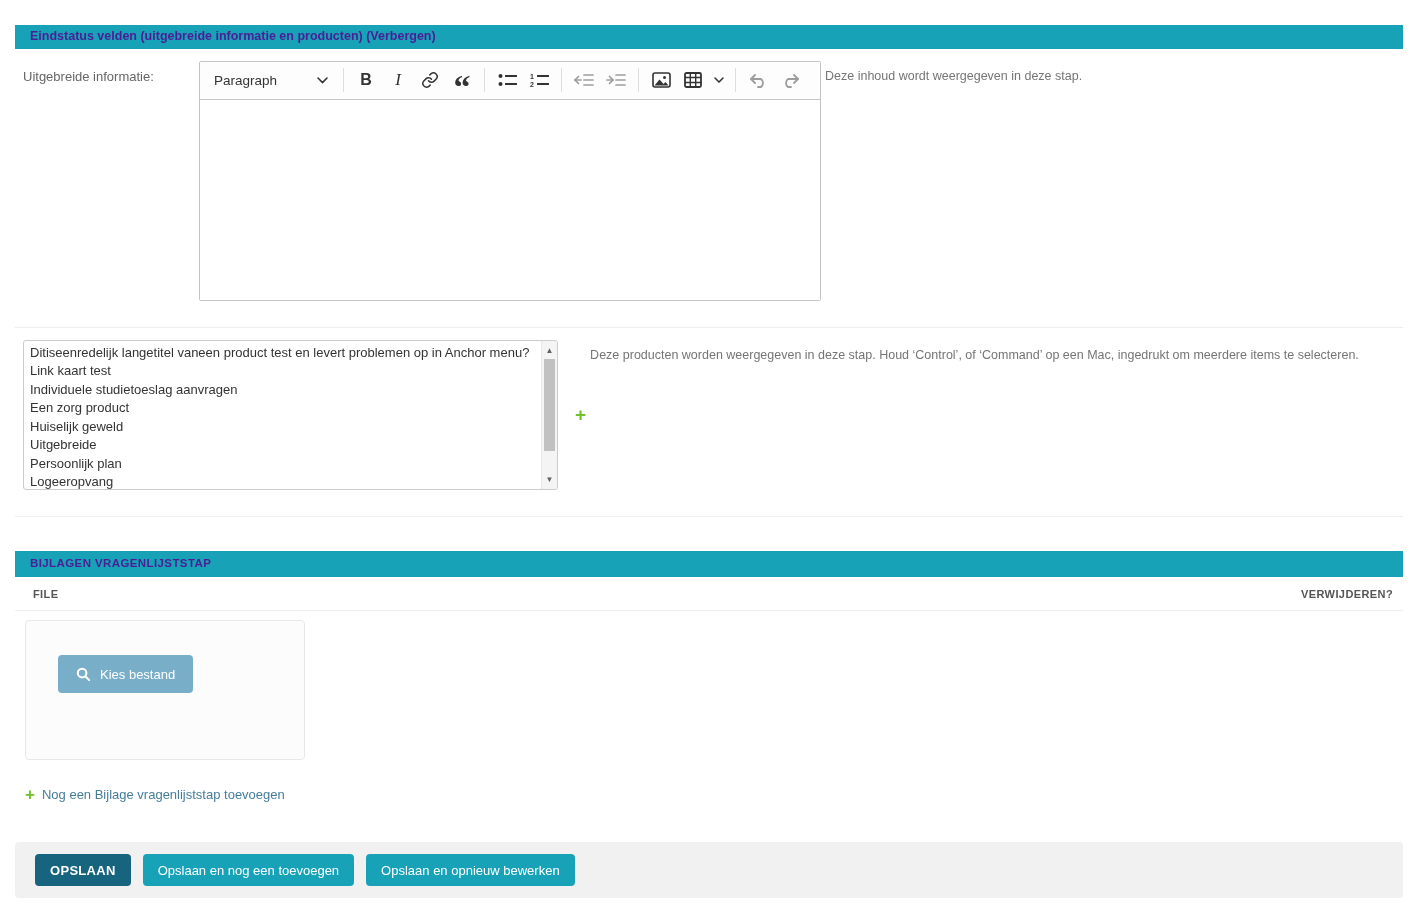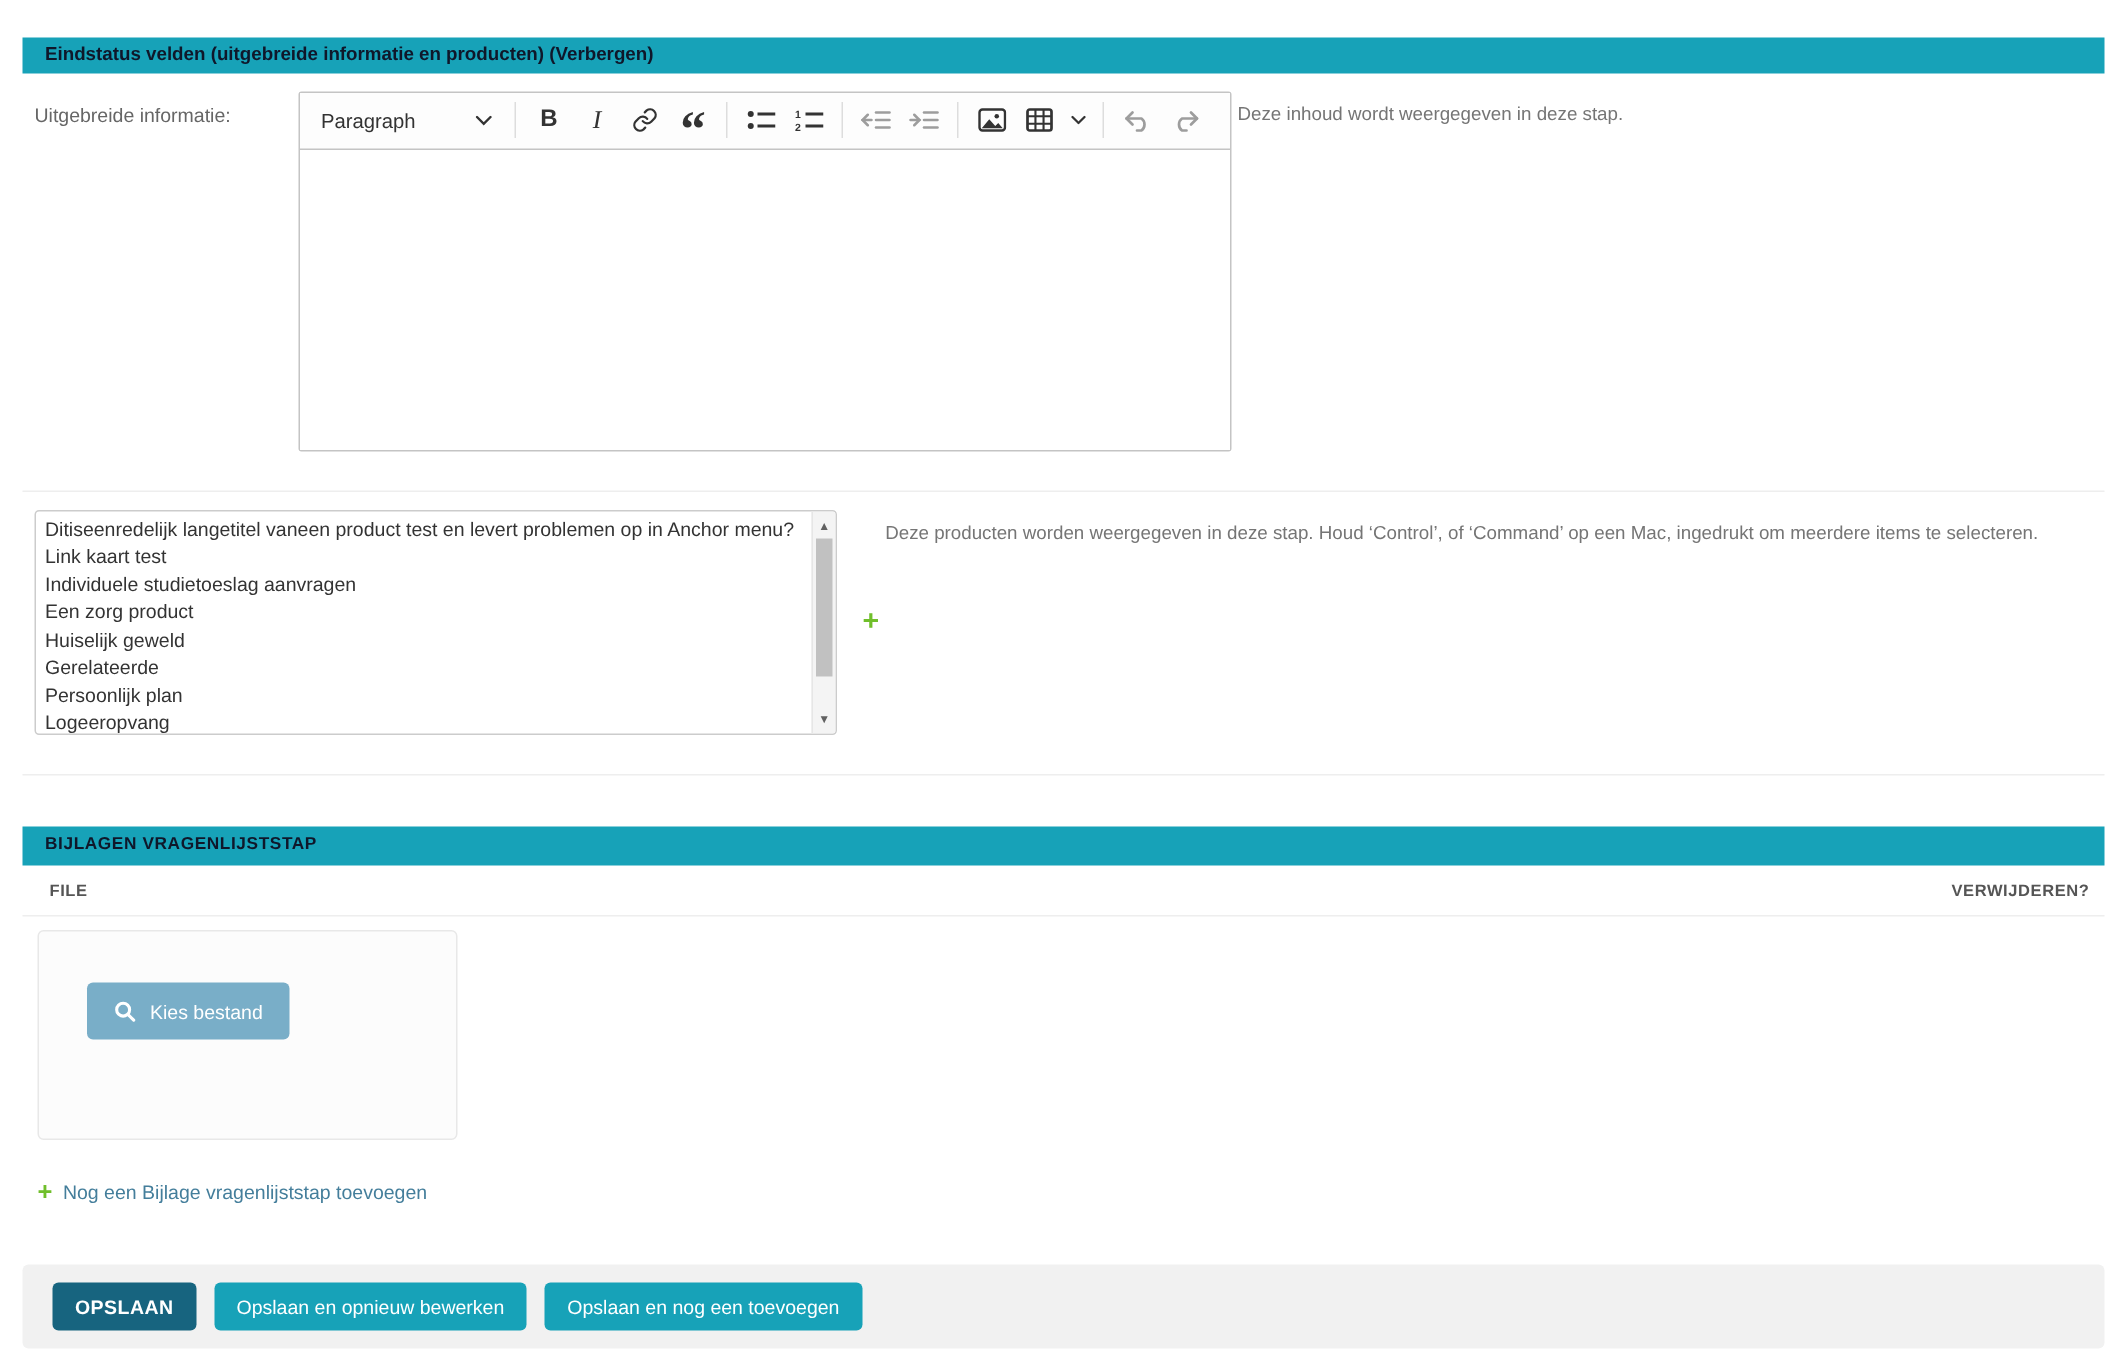--- a/index.html
+++ b/index.html
@@ -9,21 +9,21 @@
     font-family: "Liberation Sans", sans-serif;
     color: #333;
     position: relative;
     overflow: hidden;
   }
   .page { padding: 25px 15px 0 15px; }
 
   
   .section-header {
     background: #17a2b8;
-    color: #0f172a;
+    color: #4c1d95;
     font-size: 12.5px;
     font-weight: 700;
     padding: 5px 15px 6px 15px;
     line-height: 1;
   }
   .section-header .toggle { font-weight: 700; cursor: pointer; }
   .section-header--caps { text-transform: uppercase; letter-spacing: .4px; font-size: 11.5px; padding: 7px 15px 8px 15px;}
 
   
   .form-row {
@@ -280,21 +280,21 @@
 
     <div class="form-row">
       <div class="field-col">
         <div class="select-wrap">
           <div class="multi-select">
             <div class="option">Ditiseenredelijk langetitel vaneen product test en levert problemen op in Anchor menu?</div>
             <div class="option">Link kaart test</div>
             <div class="option">Individuele studietoeslag aanvragen</div>
             <div class="option">Een zorg product</div>
             <div class="option">Huiselijk geweld</div>
-            <div class="option">Gerelateerde</div>
+            <div class="option">Uitgebreide</div>
             <div class="option">Persoonlijk plan</div>
             <div class="option">Logeeropvang</div>
             <div class="scrollbar">
               <div class="sb-arrow sb-up">▲</div>
               <div class="sb-thumb"></div>
               <div class="sb-arrow sb-down">▼</div>
             </div>
           </div>
           <div class="add-plus">+</div>
         </div>
@@ -328,17 +328,17 @@
     <div class="add-row">
       <a class="add-link">
         <span class="plus">+</span>
         <span>Nog een Bijlage vragenlijststap toevoegen</span>
       </a>
     </div>
   </div>
 
   <div class="footer-bar">
     <button class="btn btn-default">OPSLAAN</button>
+    <button class="btn btn-teal">Opslaan en nog een toevoegen</button>
     <button class="btn btn-teal">Opslaan en opnieuw bewerken</button>
-    <button class="btn btn-teal">Opslaan en nog een toevoegen</button>
   </div>
 
 </div>
 
 </body></html>

